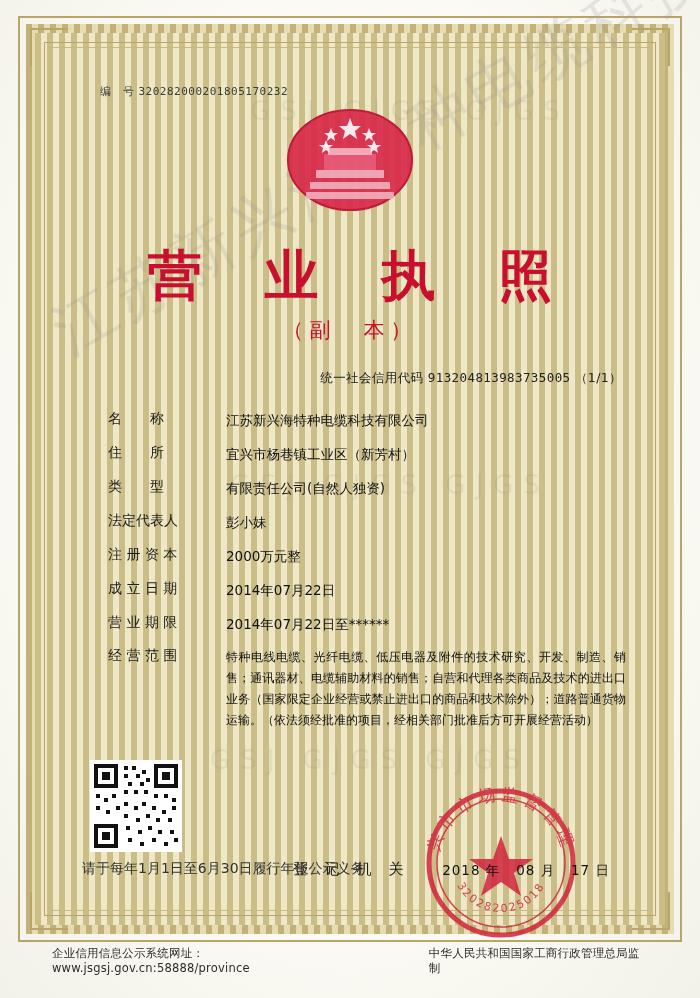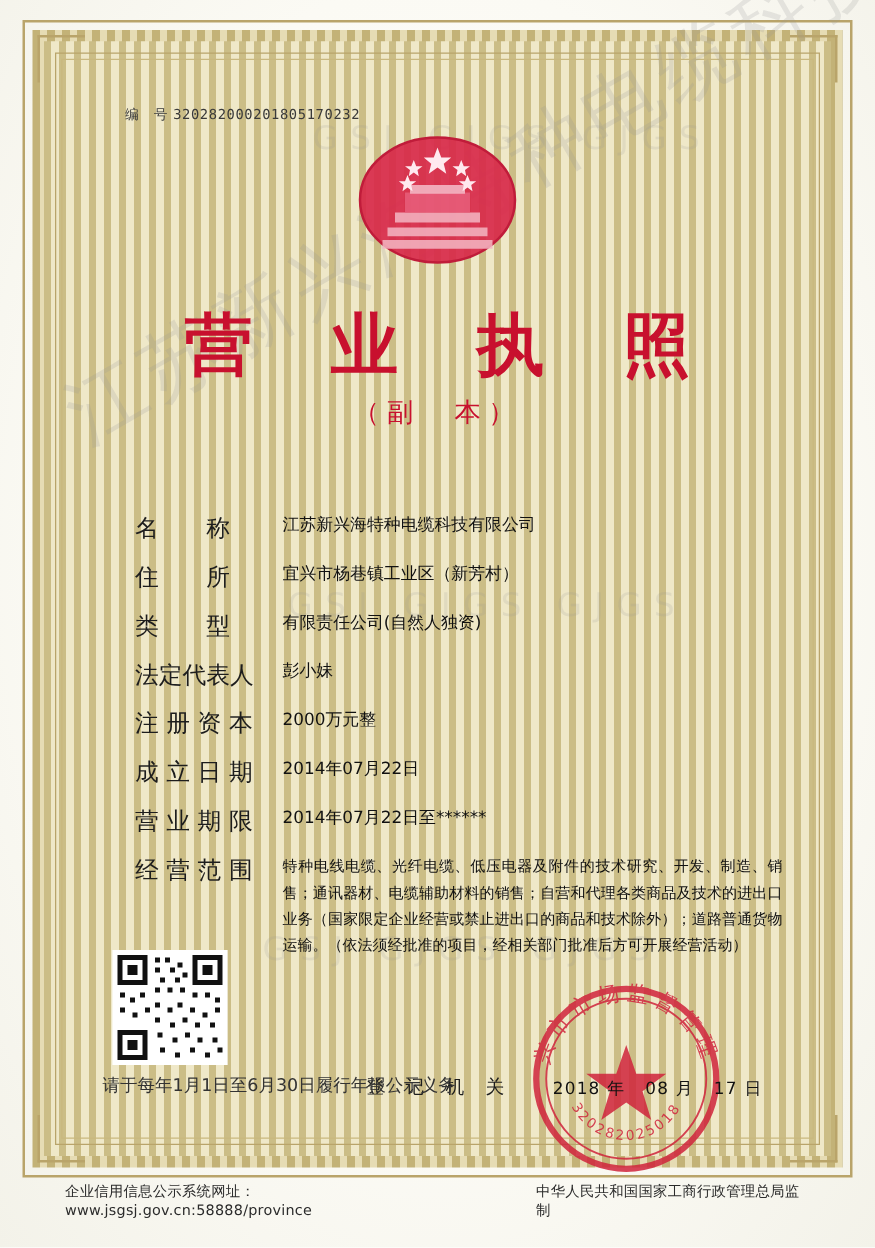--- a/index.html
+++ b/index.html
@@ -110,21 +110,21 @@
     position:absolute;right:18px;top:310px;
     font-size:12.5px;color:#222;letter-spacing:.4px;
     font-family:"DejaVu Sans", sans-serif;
   }
 
   .fields{position:absolute;left:48px;right:14px;top:350px;font-size:13px;}
   .row{display:flex;align-items:flex-start;margin-bottom:13px;}
   .label{
     width:96px;flex:0 0 96px;
     display:flex;justify-content:space-between;
-    font-size:19px;color:#1d1d1d;
+    font-size:14px;color:#1d1d1d;
     font-family:"DejaVu Sans", sans-serif;
   }
   .value{
     margin-left:22px;
     font-size:13.5px;color:#111;line-height:1.55;
     font-family:"DejaVu Sans", sans-serif;
     max-width:420px;
   }
   .value.scope{text-align:justify;line-height:1.75;font-size:12px;}
 
@@ -213,20 +213,25 @@
             <polygon points="99,24 101,29 106,29 102,32 103,37 99,34 95,37 96,32 92,29 97,29"></polygon>
             <polygon points="104,36 106,41 111,41 107,44 108,49 104,46 100,49 101,44 97,41 102,41"></polygon>
           </g>
         </g>
       </svg>
     </div>
 
     <div class="title">营 业 执 照</div>
     <div class="subtitle">（副　本）</div>
 
+    <div class="credit">
+      <span>统一社会信用代码</span>
+      <span class="smallcaps">913204813983735005</span>
+      <span>（1/1）</span>
+    </div>
 
     <div class="fields">
 
       <div class="row">
         <div class="label">名　　称</div>
         <div class="value">江苏新兴海特种电缆科技有限公司</div>
       </div>
 
       <div class="row">
         <div class="label">住　　所</div>

